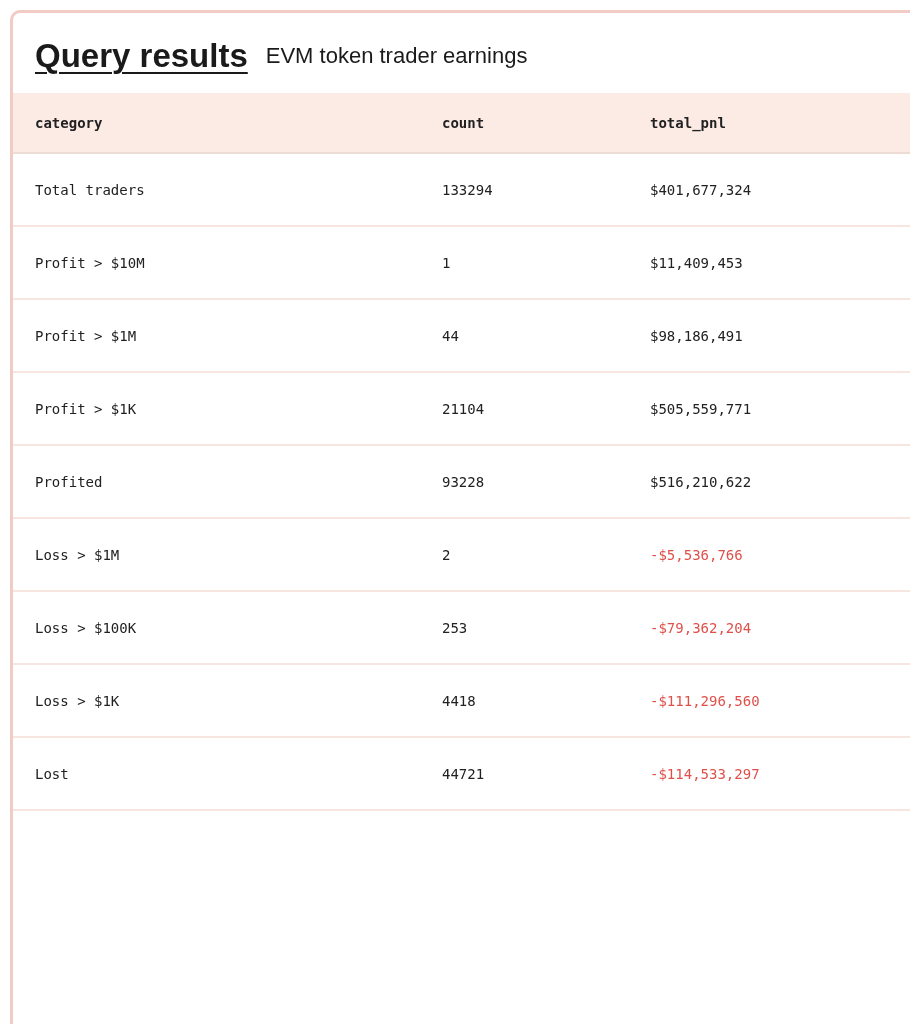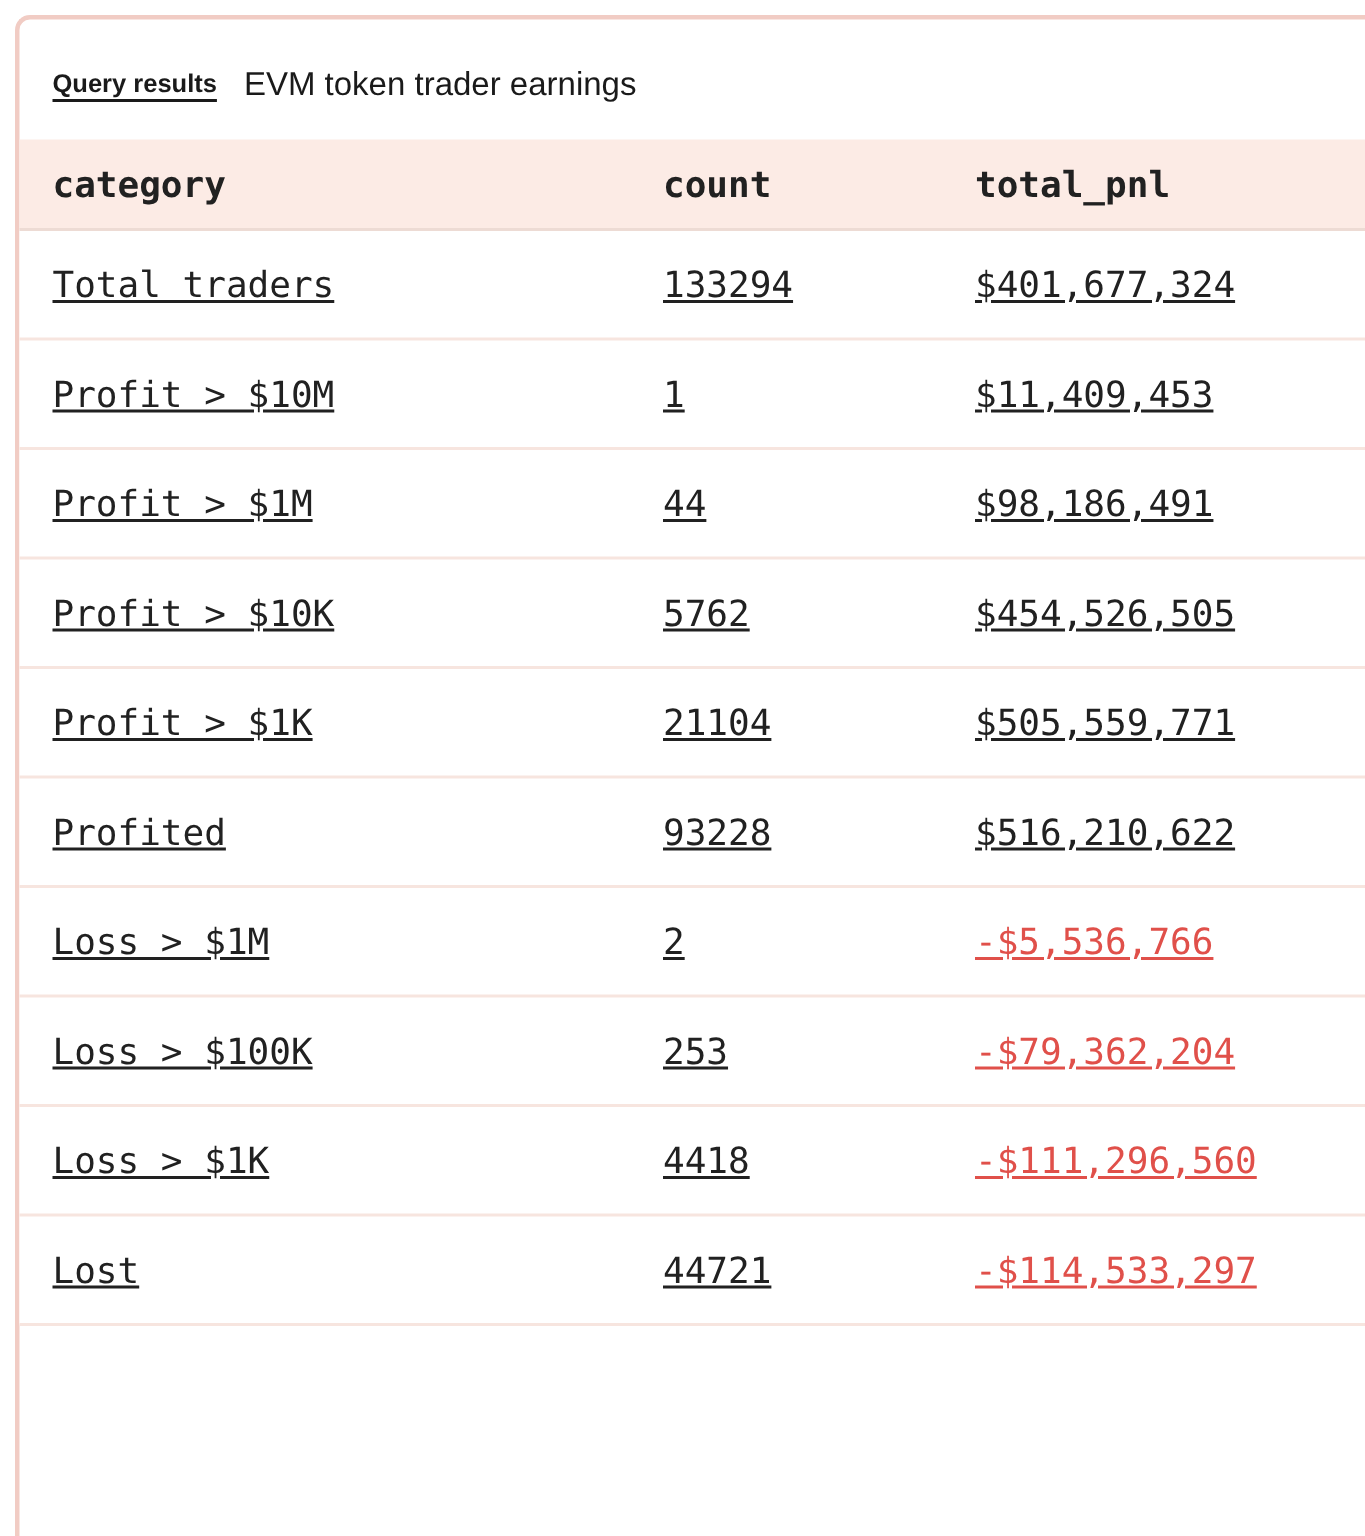--- a/index.html
+++ b/index.html
@@ -26,42 +26,42 @@
 
   .title-bar {
     height: 80px;
     display: flex;
     align-items: center;
     padding-left: 22px;
     padding-top: 6px;
   }
 
   .title-link {
-    font-size: 17px;
+    font-size: 33px;
     font-weight: 600;
     color: #1a1a1a;
     text-decoration: underline;
     text-decoration-thickness: 2px;
     text-underline-offset: 5px;
     cursor: pointer;
   }
 
   .title-text {
     font-size: 22px;
     font-weight: 400;
     color: #1a1a1a;
     margin-left: 18px;
   }
 
   table.results {
     width: 897px;
     border-collapse: collapse;
     table-layout: fixed;
     font-family: "DejaVu Sans Mono", "Liberation Mono", monospace;
-    font-size: 24px;
+    font-size: 14px;
     color: #212121;
   }
 
   table.results col.c-category { width: 407px; }
   table.results col.c-count    { width: 230px; }
   table.results col.c-pnl      { width: 260px; }
 
   thead th {
     background: var(--header-bg, #fcebe5);
     height: 60px;
@@ -74,21 +74,20 @@
     padding-left: 0;
     padding-right: 35px;
   }
   thead tr { border-bottom: 2px solid #eddbd4; }
 
   tbody td {
     height: 73px;
     vertical-align: middle;
     padding-left: 22px;
     background: #ffffff;
-    text-decoration: underline;
   }
   tbody td.num {
     text-align: left;
     padding-left: 0;
     padding-right: 25px;
   }
   tbody tr { border-bottom: 2px solid #f7e5df; }
 
   tbody tr.neg td.pnl { color: var(--neg-color, #e0504a); }
 </style>
@@ -125,25 +124,20 @@
     <td class="cat">Profit &gt; $10M</td>
     <td class="cnt">1</td>
     <td class="num pnl">$11,409,453</td>
   </tr>
         <tr>
     <td class="cat">Profit &gt; $1M</td>
     <td class="cnt">44</td>
     <td class="num pnl">$98,186,491</td>
   </tr>
         <tr>
-    <td class="cat">Profit &gt; $10K</td>
-    <td class="cnt">5762</td>
-    <td class="num pnl">$454,526,505</td>
-  </tr>
-        <tr>
     <td class="cat">Profit &gt; $1K</td>
     <td class="cnt">21104</td>
     <td class="num pnl">$505,559,771</td>
   </tr>
         <tr>
     <td class="cat">Profited</td>
     <td class="cnt">93228</td>
     <td class="num pnl">$516,210,622</td>
   </tr>
         <tr class="neg">

